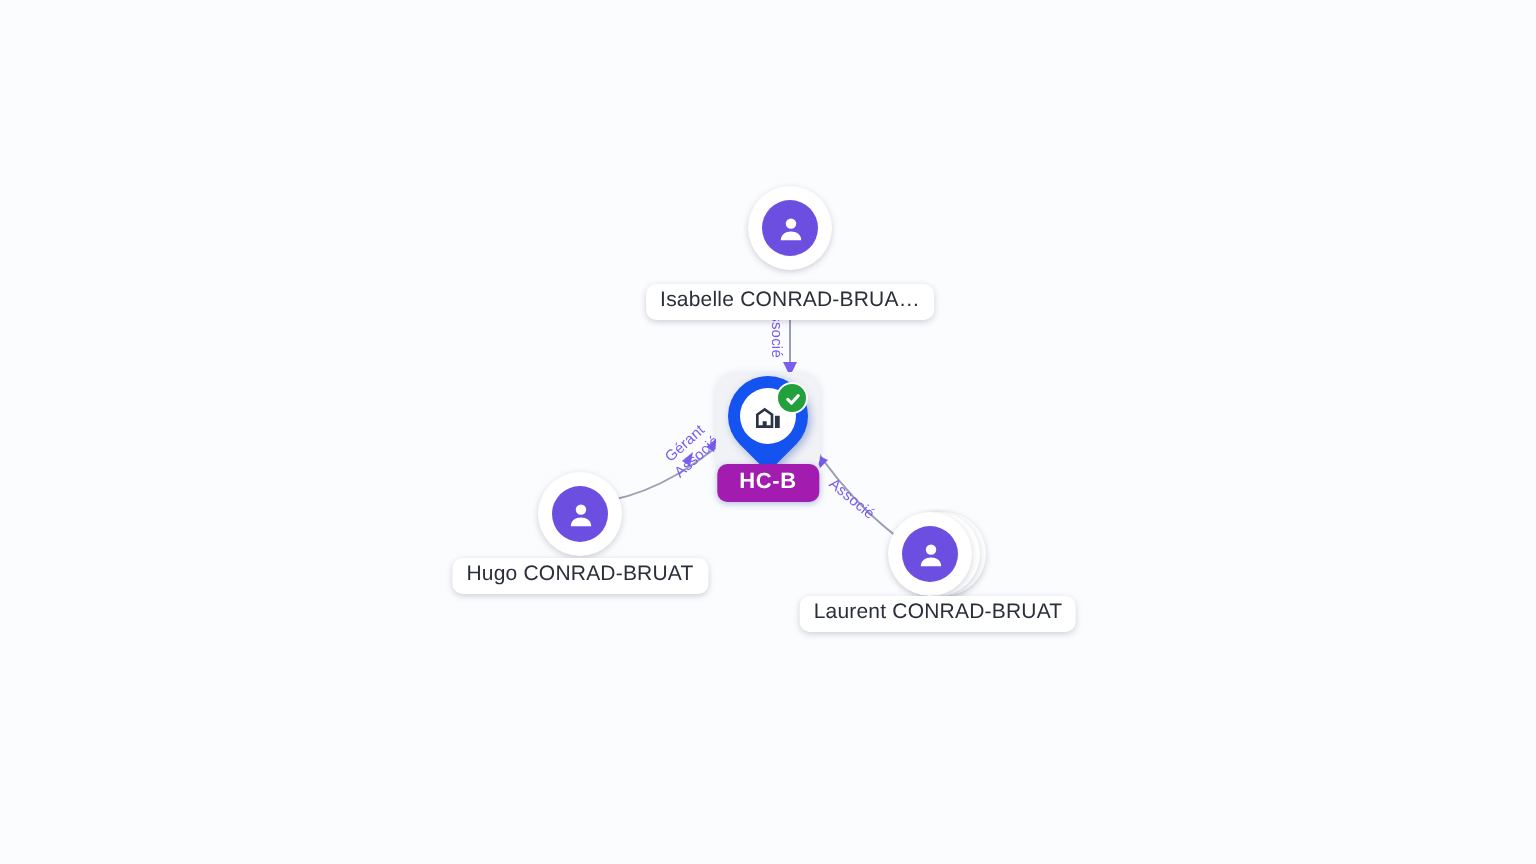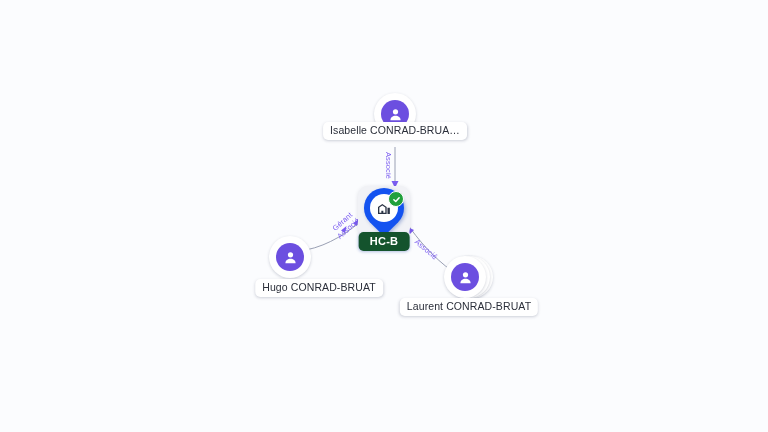--- a/index.html
+++ b/index.html
@@ -100,21 +100,21 @@
     width:14px;height:14px;
     border-radius:50%;
     background:#21a03c;
     border:1.5px solid #ffffff;
     display:flex;align-items:center;justify-content:center;
   }
   #company-chip{
     position:absolute;
     left:0;top:18px;
     transform:translateX(-50%);
-    background:#14532d;
+    background:#a21caf;
     color:#ffffff;
     font-size:11px;
     font-weight:bold;
     letter-spacing:.3px;
     padding:3px 11px 4px 11px;
     border-radius:5px;
     white-space:nowrap;
     box-shadow:0 1px 3px rgba(20,60,160,.3);
   }
 
@@ -175,34 +175,34 @@
   <div class="person-node" id="node-isabelle" style="left:395px;top:114px;">
     <div class="card-stack">
       <div class="stack-card s0"></div>
       <div class="avatar-circle">
         <svg width="17" height="17" viewBox="0 0 24 24" fill="#ffffff">
           <circle cx="12" cy="8.2" r="3.7"></circle>
           <path d="M4.8 20c0-4 3.3-6.2 7.2-6.2s7.2 2.2 7.2 6.2z"></path>
         </svg>
       </div>
     </div>
-    <div class="node-label" style="left:0;top:8px;">Isabelle CONRAD-BRUA…</div>
+    <div class="node-label" style="left:0;top:28px;">Isabelle CONRAD-BRUA…</div>
   </div>
 
   <div class="person-node" id="node-hugo" style="left:290px;top:257px;">
     <div class="card-stack">
       <div class="stack-card s0"></div>
       <div class="avatar-circle">
         <svg width="17" height="17" viewBox="0 0 24 24" fill="#ffffff">
           <circle cx="12" cy="8.2" r="3.7"></circle>
           <path d="M4.8 20c0-4 3.3-6.2 7.2-6.2s7.2 2.2 7.2 6.2z"></path>
         </svg>
       </div>
     </div>
-    <div class="node-label" style="left:0;top:22px;margin-left:29px;">Hugo CONRAD-BRUAT</div>
+    <div class="node-label" style="left:0;top:22px;">Hugo CONRAD-BRUAT</div>
   </div>
 
   <div class="person-node" id="node-laurent" style="left:465px;top:277px;">
     <div class="card-stack">
       <div class="stack-card s2"></div>
       <div class="stack-card s1"></div>
       <div class="stack-card s0"></div>
       <div class="avatar-circle">
         <svg width="17" height="17" viewBox="0 0 24 24" fill="#ffffff">
           <circle cx="12" cy="8.2" r="3.7"></circle>

